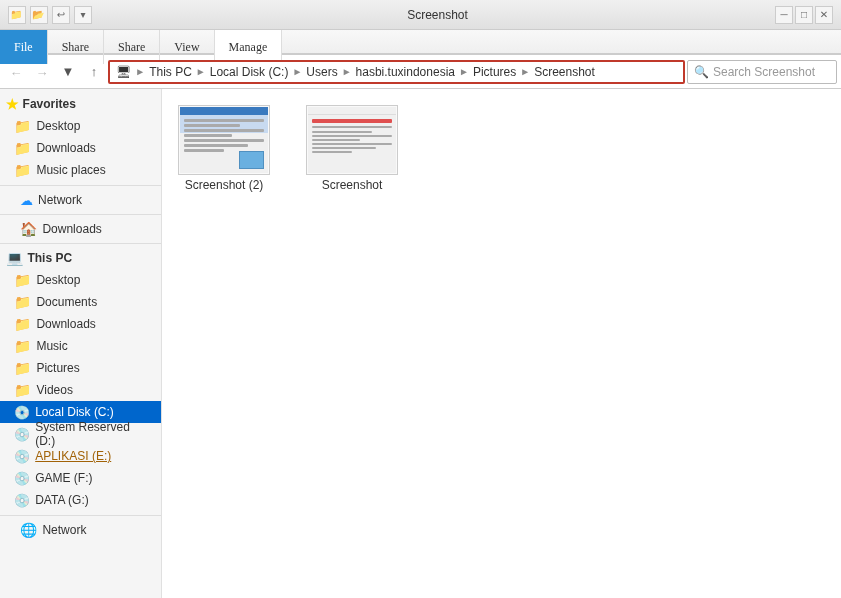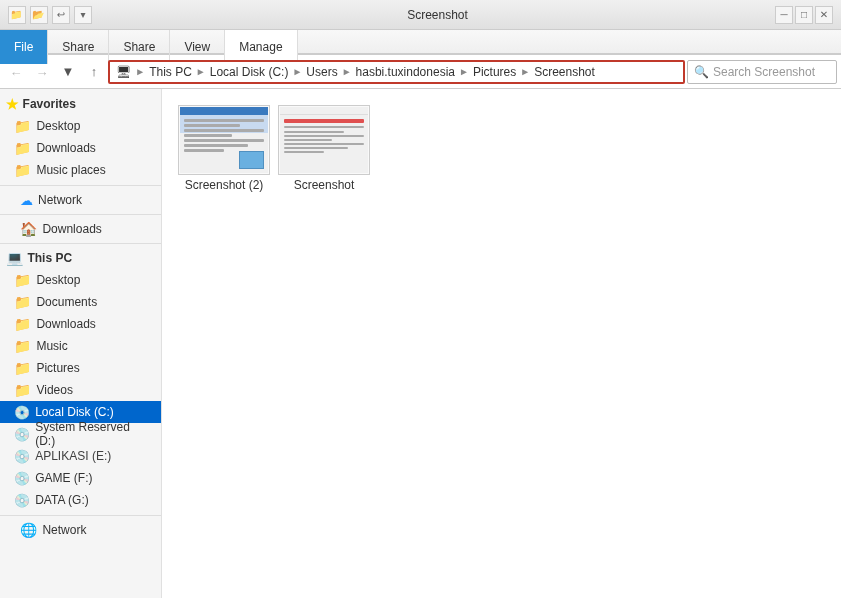--- a/index.html
+++ b/index.html
@@ -24,21 +24,21 @@
     .ribbon {
       background: linear-gradient(to bottom, #f8f8f8, #efefef);
       border-bottom: 1px solid #ccc;
     }
     .ribbon-tabs {
       display: flex; align-items: stretch; height: 24px;
       border-bottom: 1px solid #ccc;
     }
     .ribbon-tab {
       padding: 17px 14px; display: flex; align-items: center; font-size: 12px;
-      color: #333; cursor: pointer; border-right: 1px solid #ddd;
+      color: #333; cursor: pointer; border-right: 1px solid #ddd; font-family: Liberation Serif, serif;
     }
     .ribbon-tab.active-blue {
       background: #2a8dd4; color: #fff;
     }
     .ribbon-tab.active-ribbon {
       background: #fff; border-bottom: 1px solid #fff; margin-bottom: -1px;
       color: #333;
     }
     .ribbon-tab.picture-tools-header {
       background: linear-gradient(to bottom, #ffd700, #ffc000);
@@ -91,21 +91,21 @@
     .star-icon { color: #ffd700; font-size: 14px; }
     .onedrive-icon { color: #1e90ff; font-size: 13px; }
     .homegroup-icon { color: #1e90ff; font-size: 14px; }
     .computer-icon { color: #555; font-size: 14px; }
     .network-icon { color: #1e90ff; font-size: 14px; }
     .drive-icon { font-size: 13px; color: #666; }
 
     
     .content-area {
       flex: 1; background: #fff; padding: 12px; overflow-y: auto;
-      display: flex; flex-wrap: wrap; align-items: flex-start; align-content: flex-start; gap: 0;
+      display: flex; flex-wrap: wrap; align-items: flex-start; align-content: flex-start; gap: 28px;
     }
     .file-item {
       display: flex; flex-direction: column; align-items: center;
       width: 100px; cursor: pointer; padding: 4px;
     }
     .thumb-wrapper {
       width: 92px; height: 70px; border: 1px solid #ccc; background: #f9f9f9;
       display: flex; align-items: center; justify-content: center; overflow: hidden;
     }
     .file-label { font-size: 12px; color: #333; margin-top: 3px; text-align: center; }
@@ -249,21 +249,21 @@
       <div class="sidebar-item indent-1 selected-blue">
         <span class="drive-icon">💿</span>
         <span>Local Disk (C:)</span>
       </div>
       <div class="sidebar-item indent-1">
         <span class="drive-icon">💿</span>
         <span>System Reserved (D:)</span>
       </div>
       <div class="sidebar-item indent-1">
         <span class="drive-icon">💿</span>
-        <span style="color:#404040;">APLIKASI (E:)</span>
+        <span style="color:#a16207;text-decoration:underline;">APLIKASI (E:)</span>
       </div>
       <div class="sidebar-item indent-1">
         <span class="drive-icon">💿</span>
         <span>GAME (F:)</span>
       </div>
       <div class="sidebar-item indent-1">
         <span class="drive-icon">💿</span>
         <span>DATA (G:)</span>
       </div>
     </div>

